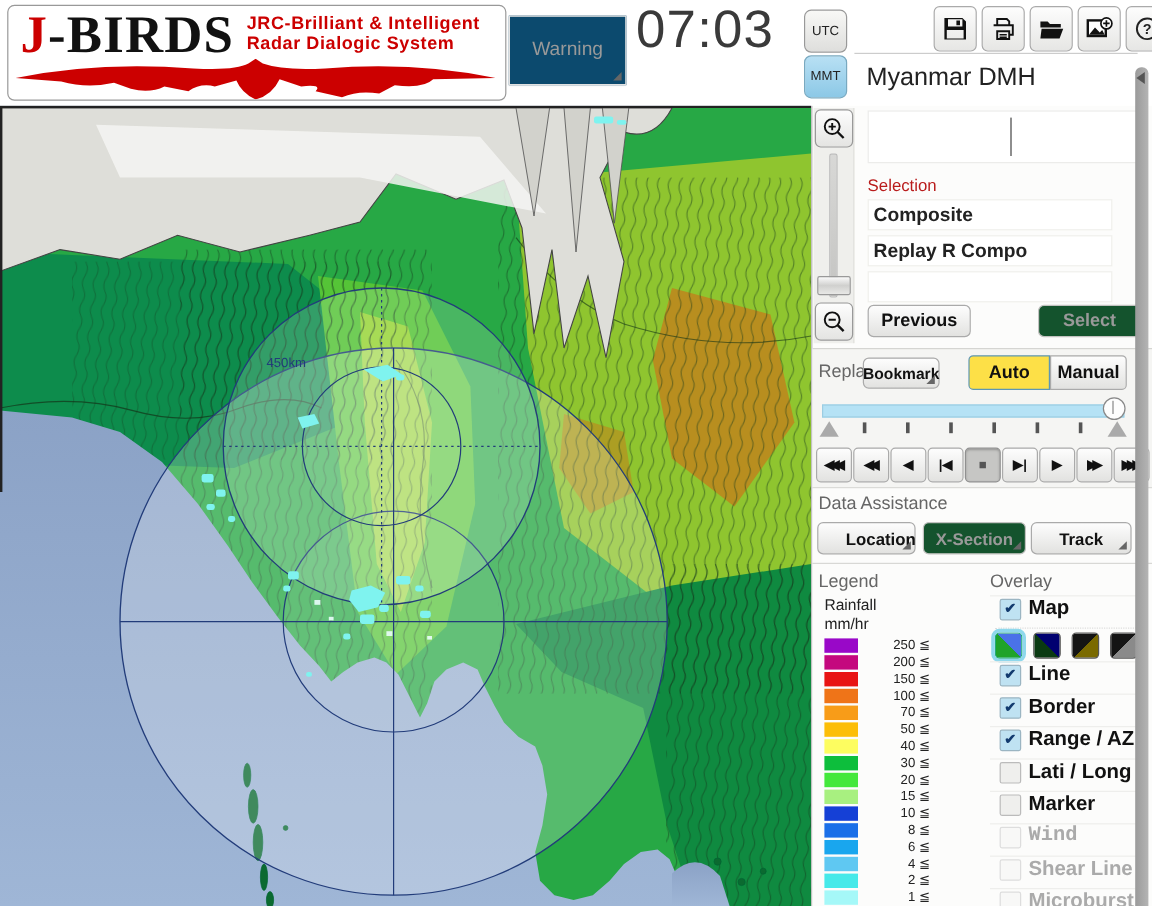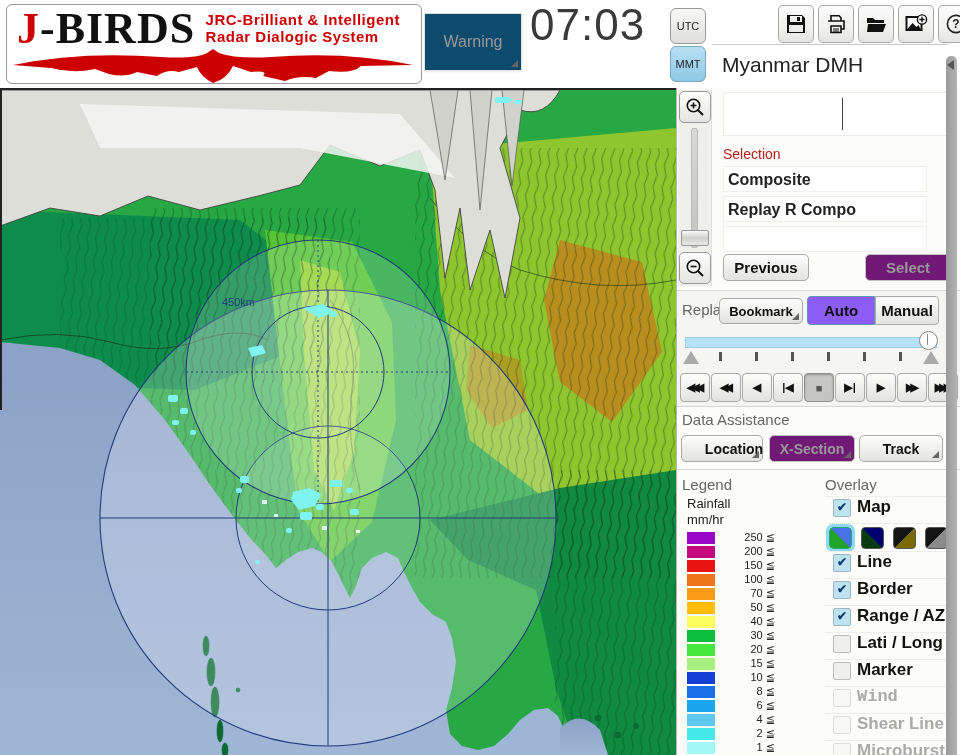--- a/index.html
+++ b/index.html
@@ -32,21 +32,21 @@
   .zoom-track{position:absolute;left:13px;top:38px;width:5px;height:118px;background:linear-gradient(#d8d8d6,#c4c4c2);border:1px solid #bbb;border-radius:2px}
   .zoom-handle{position:absolute;left:3px;top:140px;width:26px;height:14px;background:linear-gradient(#fafafa,#d0d0ce 50%,#e8e8e6);border:1px solid #999;border-radius:2px}
   .sel-area{position:absolute;left:36px;top:0;width:246px}
   .sel-input{position:absolute;left:10px;top:4px;width:224px;height:42px;background:#fff;border:1px solid #ececea}
   .caret{position:absolute;left:118px;top:5px;width:1px;height:32px;background:#444}
   .sel-label{position:absolute;left:10px;top:58px;font-size:14px;color:#b91c1c}
   .dd{position:absolute;left:10px;width:264px;height:26px}
   .dd-field{position:absolute;left:0;top:0;width:204px;height:26px;background:#fff;border:1px solid #efefec;font-size:16px;font-weight:bold;color:#222;line-height:26px;padding-left:4px;box-sizing:border-box}
   .dd-arrow{position:absolute;right:0;top:1px;width:20px;height:24px;border:1px solid #aaa;border-radius:4px;background:linear-gradient(#fdfdfd,#e4e4e2);display:flex;align-items:center;justify-content:center;font-size:8px;color:#222}
   .btn{border:1px solid #aaa;border-radius:5px;background:linear-gradient(#fdfdfd,#e2e2e0);font-size:15px;font-weight:bold;color:#111;display:flex;align-items:center;justify-content:center;position:absolute;box-sizing:border-box}
-  .btn.disabled{background:#701a75;color:#999;border-color:#c2c2c0;font-weight:bold}
+  .btn.disabled{background:#14532d;color:#999;border-color:#c2c2c0;font-weight:bold}
   .section{position:absolute;left:0;width:284px;box-sizing:border-box}
   .replay-sec{top:202px;height:117px;background:#f5f5f3;border-top:1px solid #d5d5d2;border-bottom:1px solid #d5d5d2}
   .sec-label{position:absolute;font-size:15px;color:#666}
   .slider-track{position:absolute;left:8px;top:46px;width:250px;height:9px;background:#b5e2f5;border:1px solid #9ccde2}
   .slider-handle{position:absolute;left:242px;top:40px;width:17px;height:17px;border:1px solid #888;border-radius:50%;background:#fdfdfd}
   .slider-handle::after{content:"";position:absolute;left:7px;top:2px;width:1px;height:11px;background:#888}
   .tickrow{position:absolute;left:6px;top:58px;width:256px;height:18px}
   .tri{width:0;height:0;border-left:8px solid transparent;border-right:8px solid transparent;border-bottom:13px solid #aaa;position:absolute;top:2px}
   .tri::after{content:""}
   .tick{position:absolute;top:3px;width:3px;height:9px;background:#555}
@@ -268,25 +268,25 @@
     <div class="dd" style="top:138px">
       <div class="dd-field"></div>
       <div class="dd-arrow">▼</div>
     </div>
     <div class="btn" style="left:10px;top:166px;width:86px;height:27px">Previous</div>
     <div class="btn disabled" style="left:152px;top:166px;width:86px;height:27px">Select</div>
   </div>
 
   <div class="section replay-sec">
     <div class="sec-label" style="left:5px;top:10px">Replay</div>
-    <div class="btn" style="left:42px;top:7px;width:84px;height:26px;font-size:13px">
+    <div class="btn" style="left:42px;top:7px;width:64px;height:26px;font-size:13px">
       <span>Bookmark</span>
         <span class="fold"></span>
     </div>
-    <div class="btn" style="left:130px;top:5px;width:68px;height:29px;background:#8b5cf6;border-color:#5e97b5;border-radius:4px 0 0 4px">Auto</div>
+    <div class="btn" style="left:130px;top:5px;width:68px;height:29px;background:#fde047;border-color:#5e97b5;border-radius:4px 0 0 4px">Auto</div>
     <div class="btn" style="left:198px;top:5px;width:64px;height:29px;border-radius:0 4px 4px 0">Manual</div>
     <div class="slider-track"></div>
     <div class="slider-handle"></div>
     <div class="tickrow">
       <div class="tri" style="left:0"></div>
       <div id="ticks">
           <div class="tick" style="left: 36px;"></div>
           <div class="tick" style="left: 72px;"></div>
           <div class="tick" style="left: 108px;"></div>
           <div class="tick" style="left: 144px;"></div>

